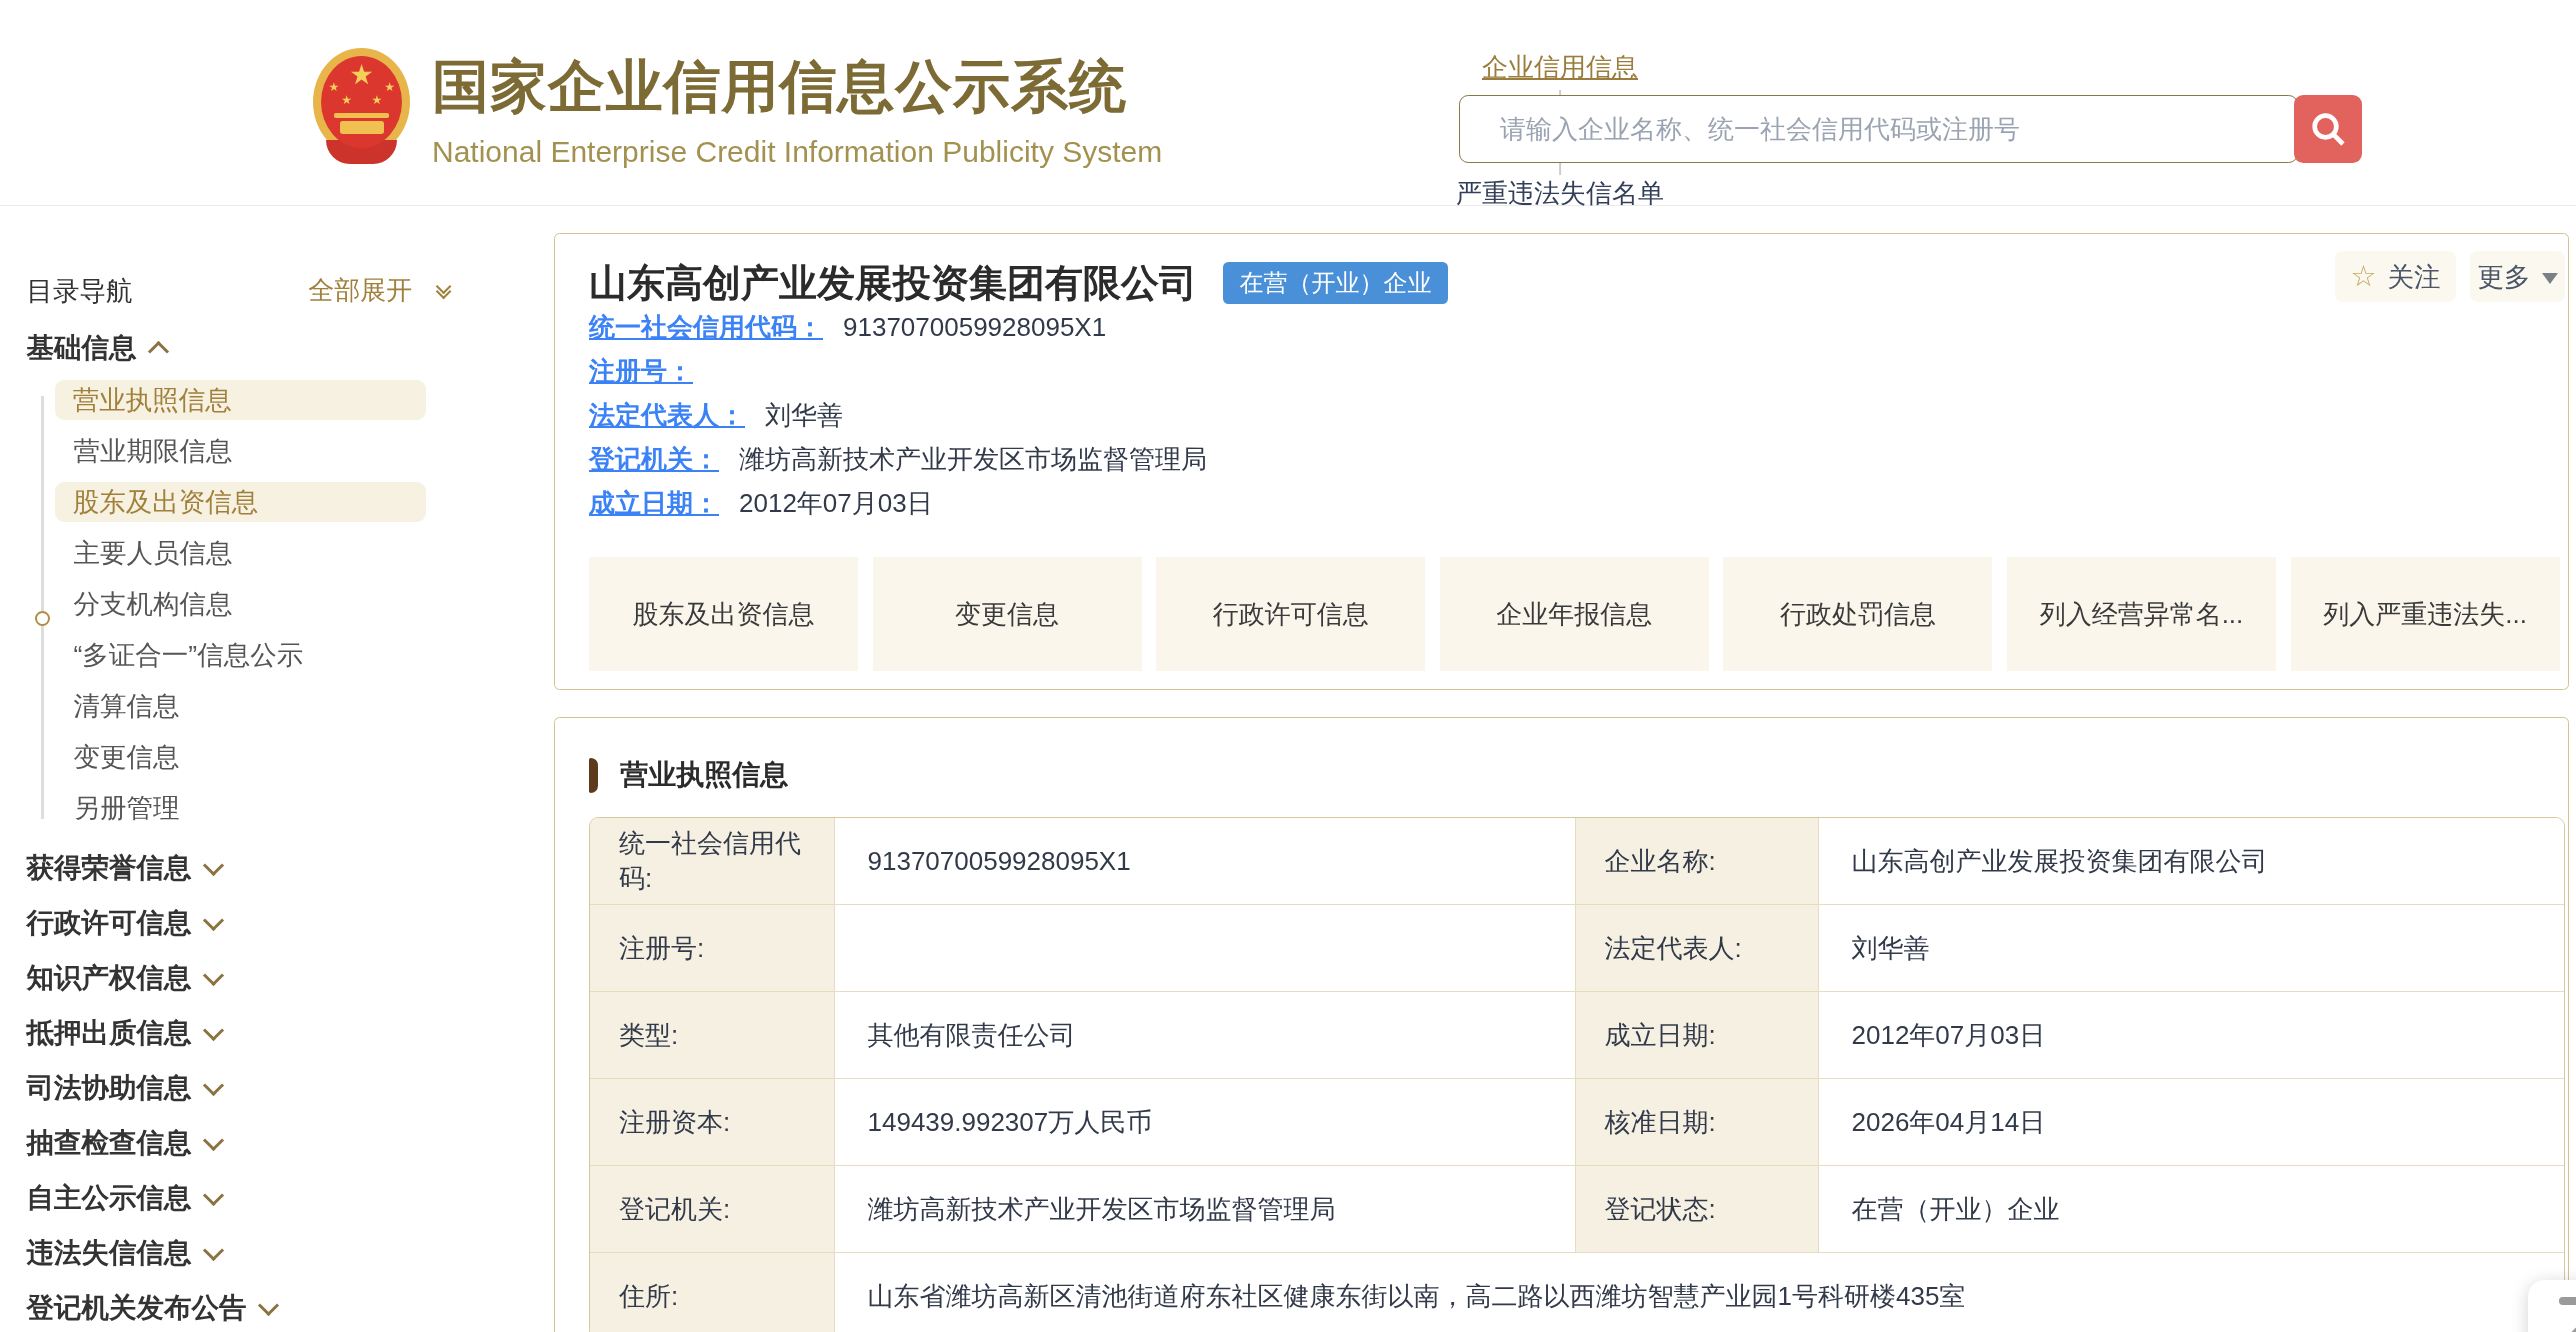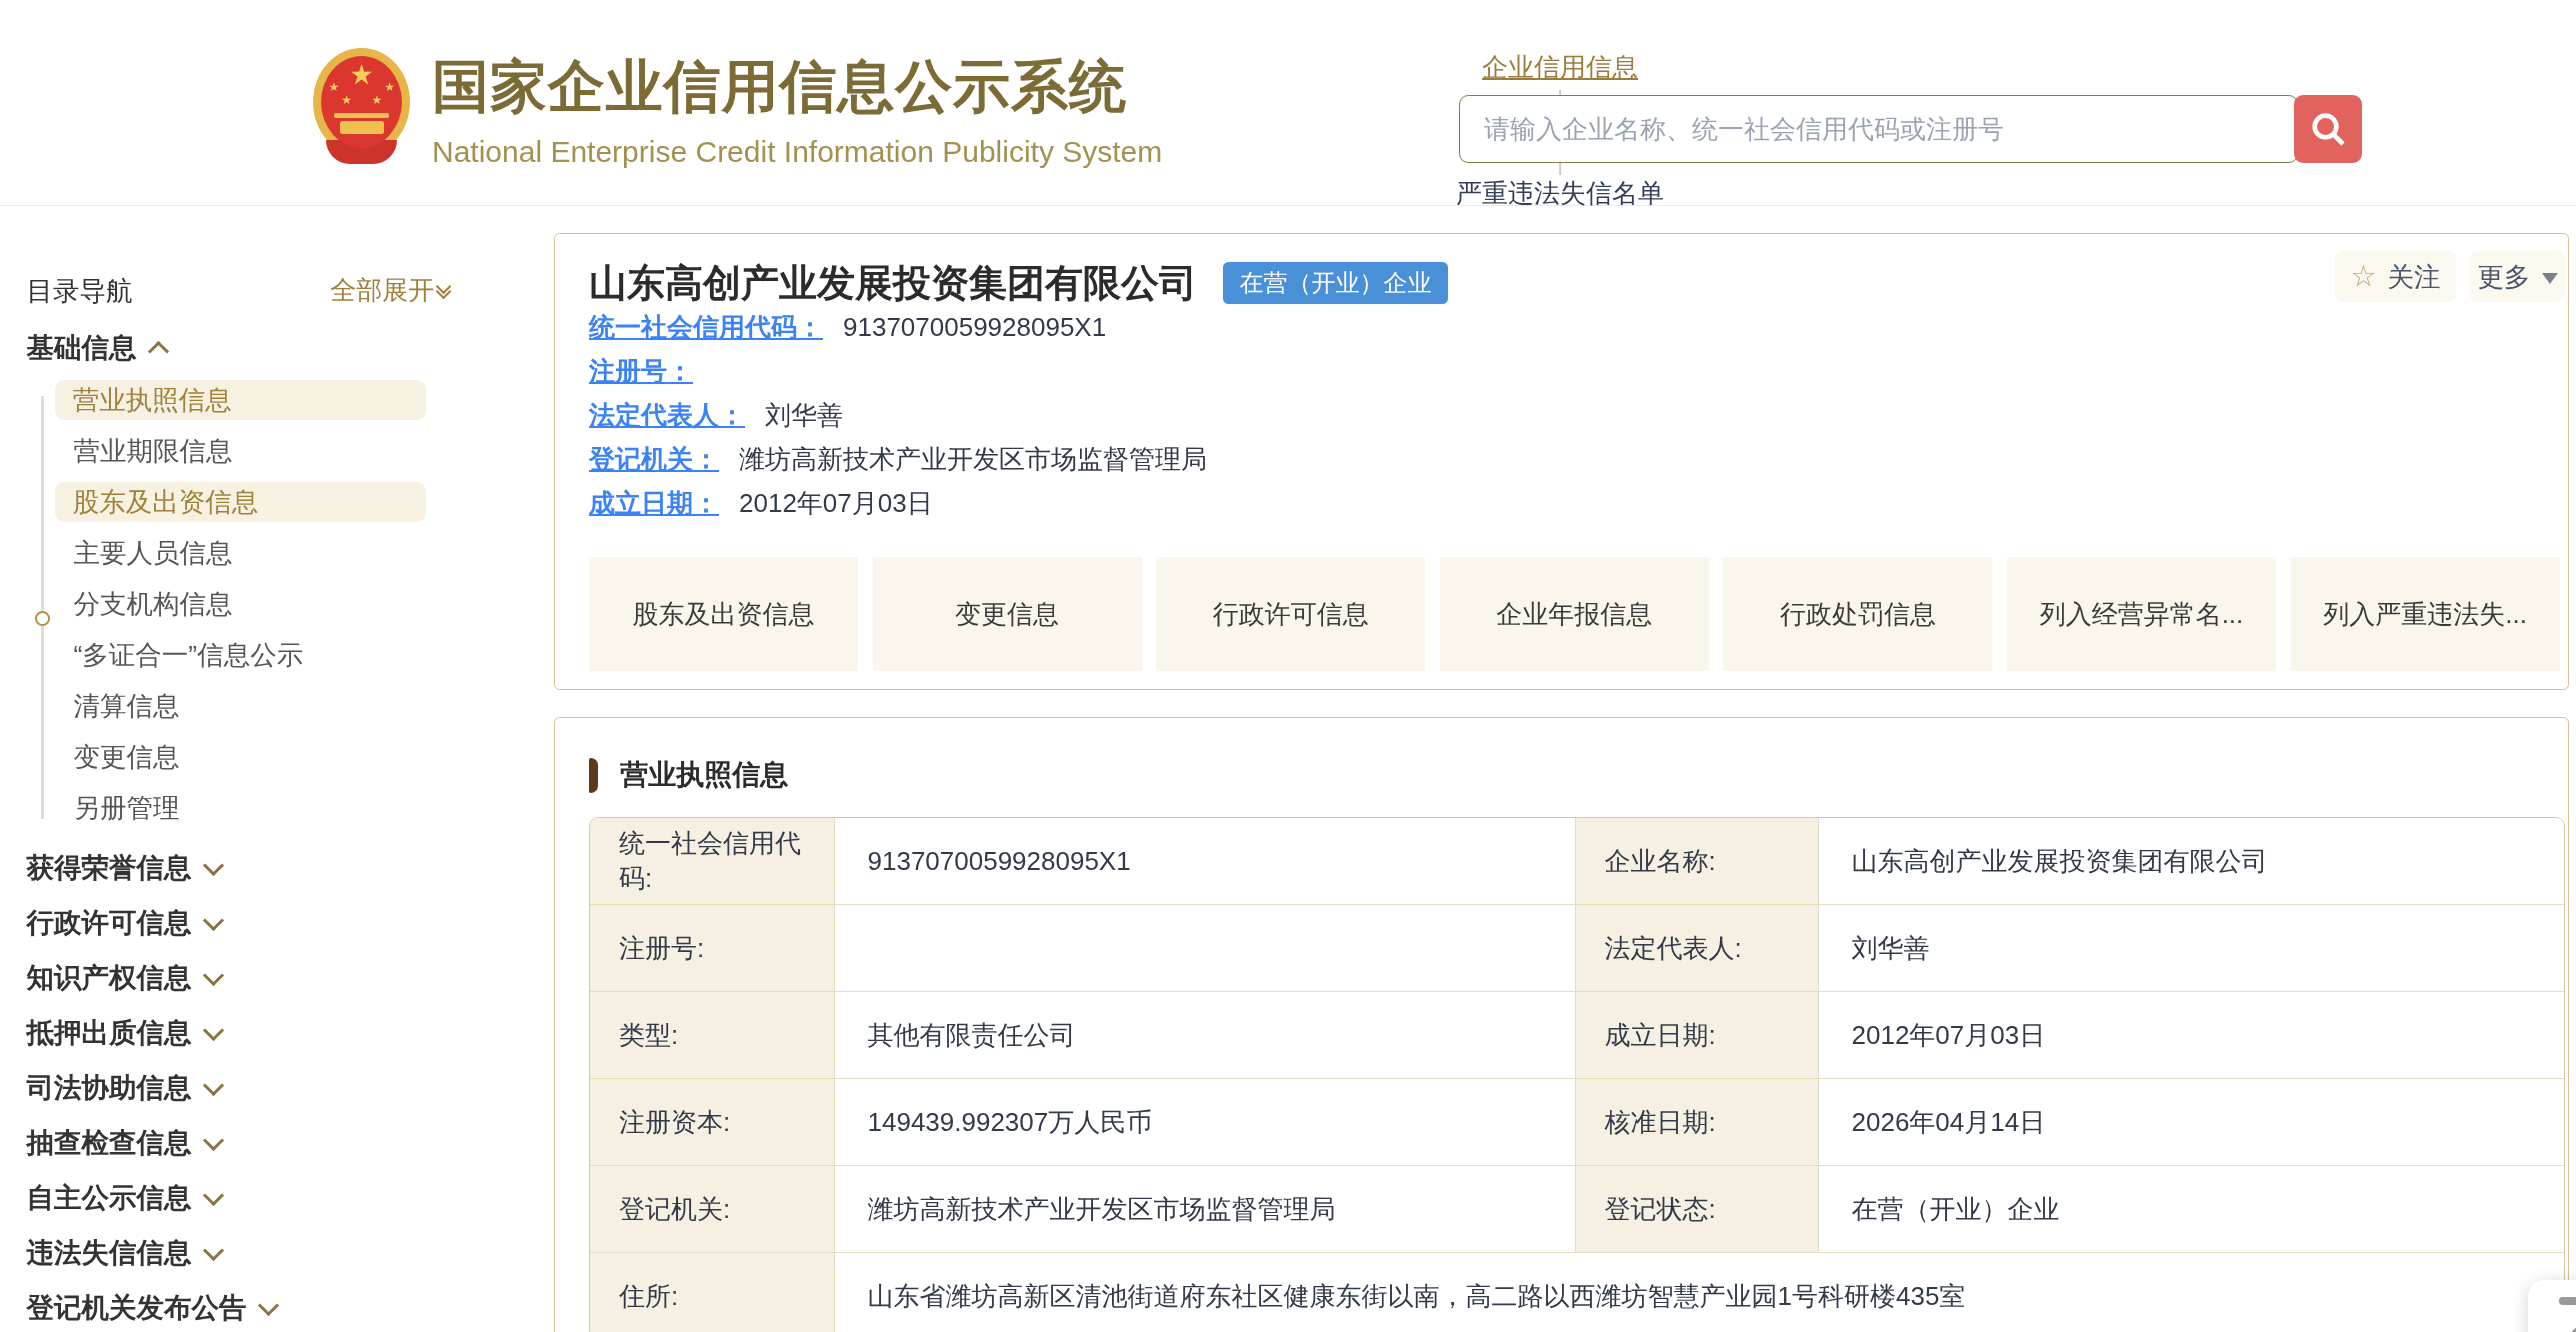--- a/index.html
+++ b/index.html
@@ -23,31 +23,31 @@
   .emblem-gate:before{content:"";position:absolute;left:-5.5px;top:-7.3px;width:55px;height:4.6px;background:#f0c050;border-radius:1.8px;}
   .site-title{position:absolute;left:432px;top:54px;}
   .site-title-zh{font-size:57px;font-weight:bold;color:#7d6b35;letter-spacing:0.9px;line-height:64px;}
   .site-title-en{font-size:30px;color:#a3914f;margin-top:17px;}
   .top-nav{position:absolute;left:1456px;top:50px;height:37px;display:flex;align-items:center;font-size:26px;flex-direction:column;}
   .mag-icon{width:31px;height:31px;margin-right:14.6px;color:#2f3b57;}
   .nav-link{color:#333f58;text-decoration:none;cursor:pointer;}
   .nav-link.active{color:#9a7d3c;text-decoration:underline;}
   .nav-sep{color:#ccc;margin:0 24px;font-size:24px;}
   .search-input{position:absolute;left:1459px;top:95px;box-sizing:border-box;width:839px;height:68px;
-    border:1.8px solid #8a7745;border-radius:9.2px;padding:0 24px;font-size:26px;color:#333;outline:none;
+    border:1.8px solid #8a7745;border-radius:9.2px;padding:0 40px;font-size:26px;color:#333;outline:none;
     font-family:"Liberation Sans","DejaVu Sans",sans-serif;}
   .search-input::placeholder{color:#9aa3b2;}
   .search-btn{position:absolute;left:2294px;top:95px;width:68px;height:68px;background:#e2625d;border:none;
     border-radius:9.2px;display:flex;align-items:center;justify-content:center;cursor:pointer;}
   .search-btn svg{width:40px;height:40px;color:#fff;}
   
   .sidebar{position:absolute;left:26.5px;top:273px;width:423px;}
   .sidebar-header{height:49px;display:flex;justify-content:space-between;align-items:flex-start;}
   .sidebar-title{font-size:26.5px;color:#333;}
-  .expand-all{display:flex;align-items:center;gap:4px;font-size:26px;color:#a0813c;cursor:pointer;}
+  .expand-all{display:flex;align-items:center;gap:26px;font-size:26px;color:#a0813c;cursor:pointer;}
   .dchev{display:inline-flex;flex-direction:column;margin-top:3.7px;}
   .chev{width:11px;height:11px;border-right:2.7px solid #a0813c;border-bottom:2.7px solid #a0813c;transform:rotate(45deg);}
   .dchev .chev{width:9.2px;height:9.2px;margin-top:-6.4px;}
   .side-group-main{height:52px;display:flex;align-items:center;gap:14.6px;font-size:27.5px;font-weight:bold;color:#333;cursor:pointer;}
   .chev-up{width:12px;height:12px;border-right:3.7px solid #8a7340;border-bottom:3.7px solid #8a7340;transform:rotate(-135deg);margin-top:7.3px;}
   .chev-dn{width:12px;height:12px;border-right:3.7px solid #8a7340;border-bottom:3.7px solid #8a7340;transform:rotate(45deg);margin-top:-5.5px;}
   .sub-list{position:relative;}
   .rail{position:absolute;left:14.6px;top:16.5px;width:2.7px;height:423px;background:#ddd;}
   .rail-dot{position:absolute;left:8.2px;top:231px;width:11px;height:11px;border:2.7px solid #b09045;border-radius:50%;background:#fff;}
   .sub-item{height:51px;display:flex;align-items:center;padding-left:47px;font-size:26.5px;color:#555;cursor:pointer;}

